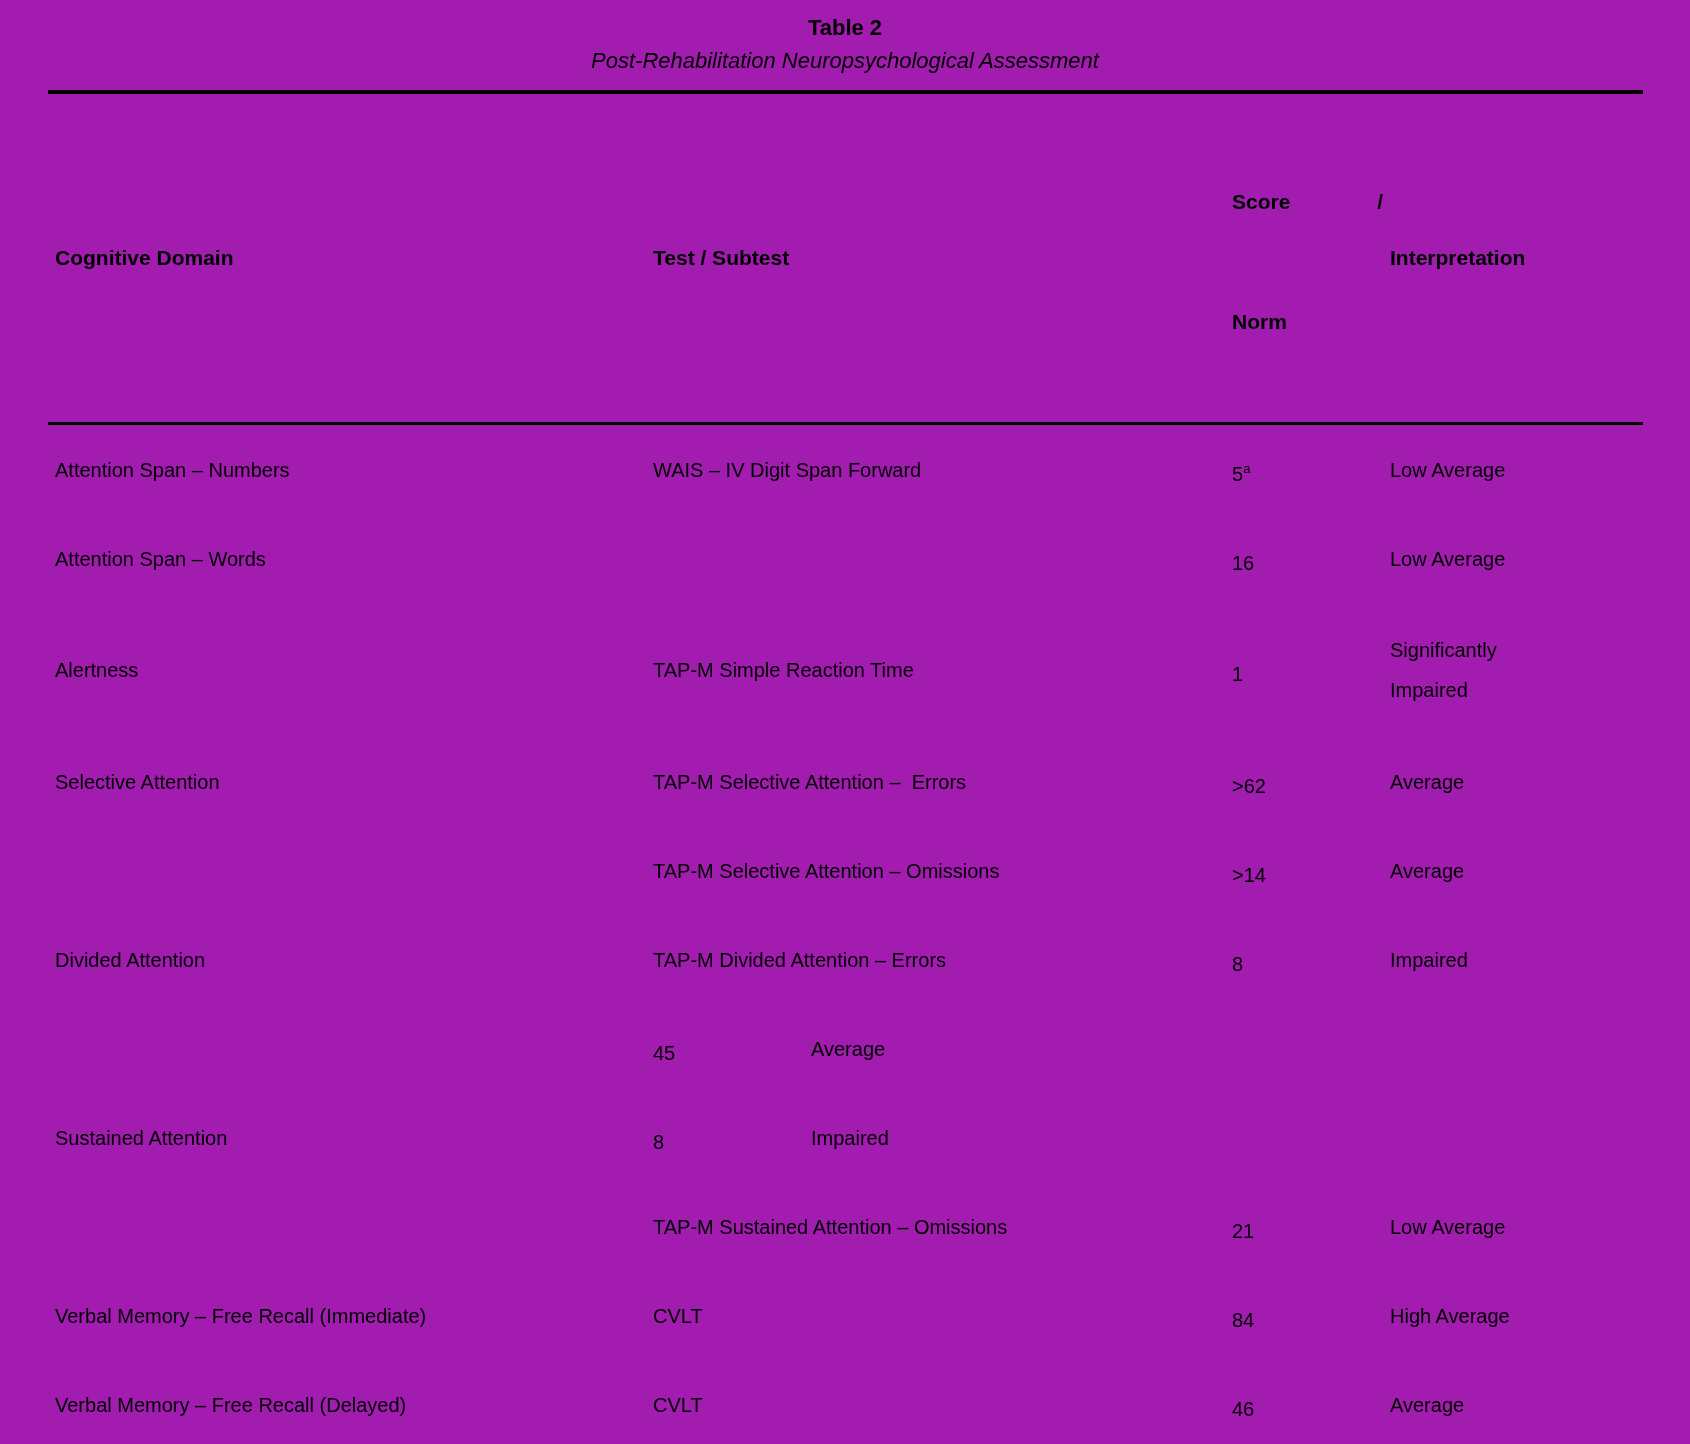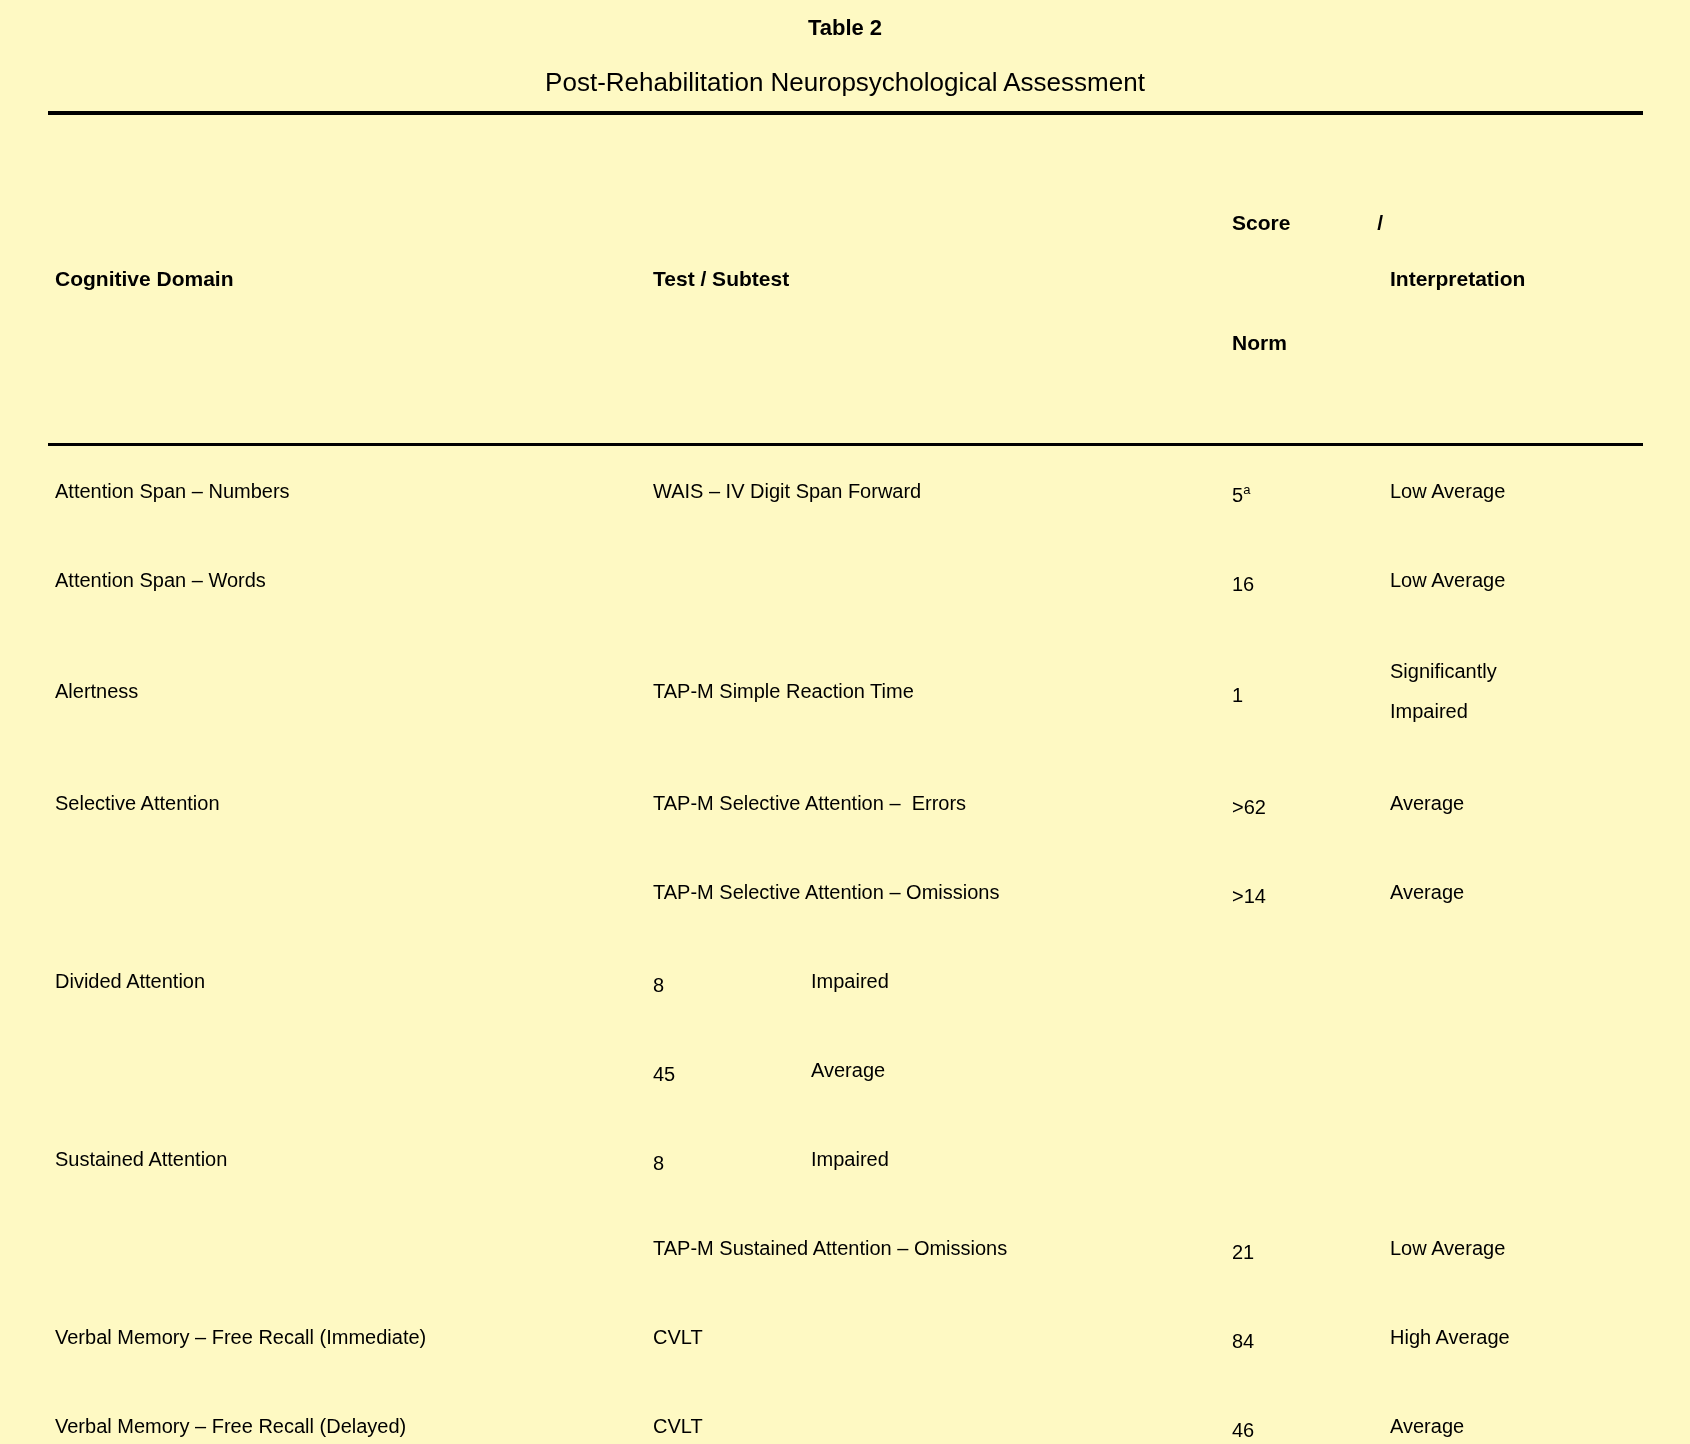--- a/index.html
+++ b/index.html
@@ -1,29 +1,29 @@
 <!DOCTYPE html>
 <html><head>
 <meta charset="utf-8">
 <style>
   * { box-sizing: border-box; }
   html, body { margin: 0; padding: 0; background: #ffffff; }
   .page {
     position: relative;
     width: 1690px;
     height: 1444px;
-    background: #fef9c3;
+    background: #a21caf;
     color: #000000;
     font-family: "Liberation Sans", "DejaVu Sans", sans-serif;
     font-size: 20px;
     overflow: hidden;
   }
   .title-block { text-align: center; padding-top: 14px; }
   .table-title { font-weight: 700; font-size: 22px; line-height: 28px; }
-  .table-subtitle { font-size: 26px; line-height: 28px; margin-top: 26px; }
+  .table-subtitle { font-style: italic; font-size: 22px; line-height: 28px; margin-top: 5px; }
 
   .table-wrap { margin: 15px 47px 0 48px; width: 1595px; }
   .rule-top { border-top: 4px solid #000; }
   .rule-mid { border-top: 3px solid #000; }
 
   .thead { display: flex; align-items: center; min-height: 123px; font-weight: 700; font-size: 21px; }
   .trow  { display: flex; align-items: center; min-height: 89px; }
   .trow.tall { min-height: 134px; }
 
   .cell { white-space: pre-wrap; line-height: 40px; }
@@ -95,20 +95,21 @@
 
   <div class="trow">
     <div class="cell col-domain"></div>
     <div class="cell col-test">TAP-M Selective Attention – Omissions</div>
     <div class="cell col-score"><span class="score-val">&gt;14</span><sup class="score-sup"></sup></div>
     <div class="cell col-interp">Average</div>
   </div>
 
   <div class="trow">
     <div class="cell col-domain">Divided Attention</div>
+    <div class="cell col-test">TAP-M Divided Attention – Errors</div>
     <div class="cell col-score"><span class="score-val">8</span><sup class="score-sup"></sup></div>
     <div class="cell col-interp">Impaired</div>
   </div>
 
   <div class="trow">
     <div class="cell col-domain"></div>
     <div class="cell col-score"><span class="score-val">45</span><sup class="score-sup"></sup></div>
     <div class="cell col-interp">Average</div>
   </div>
 

